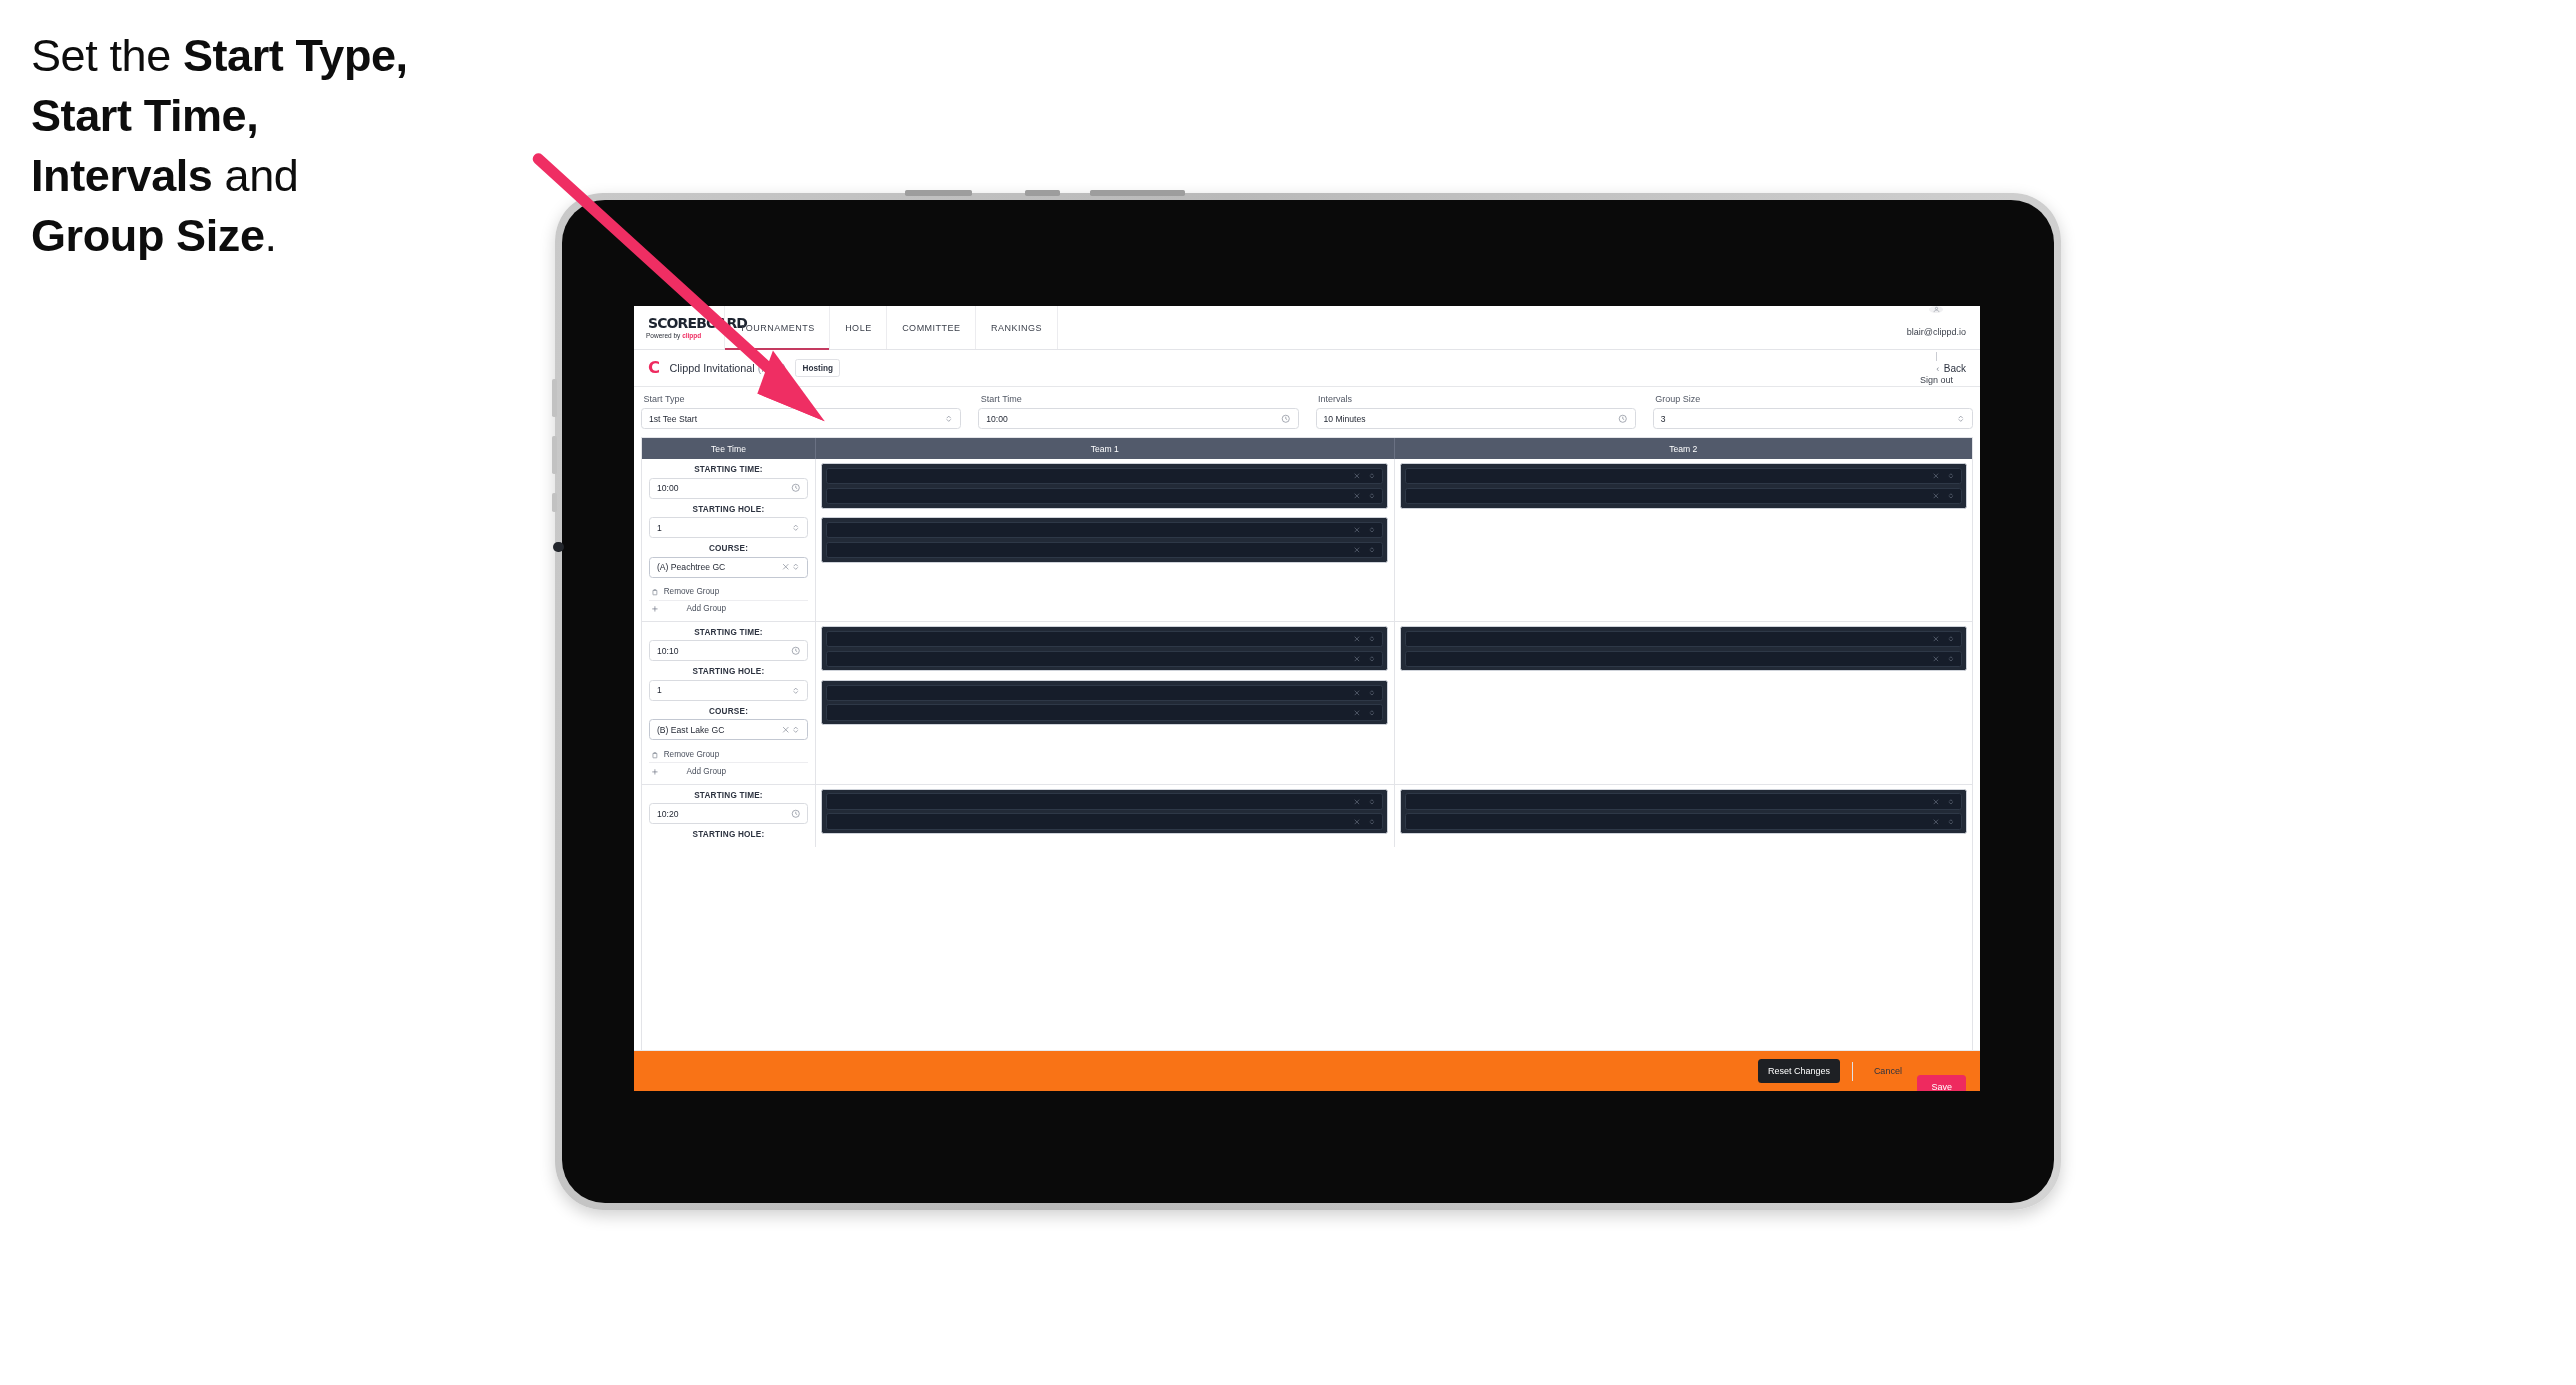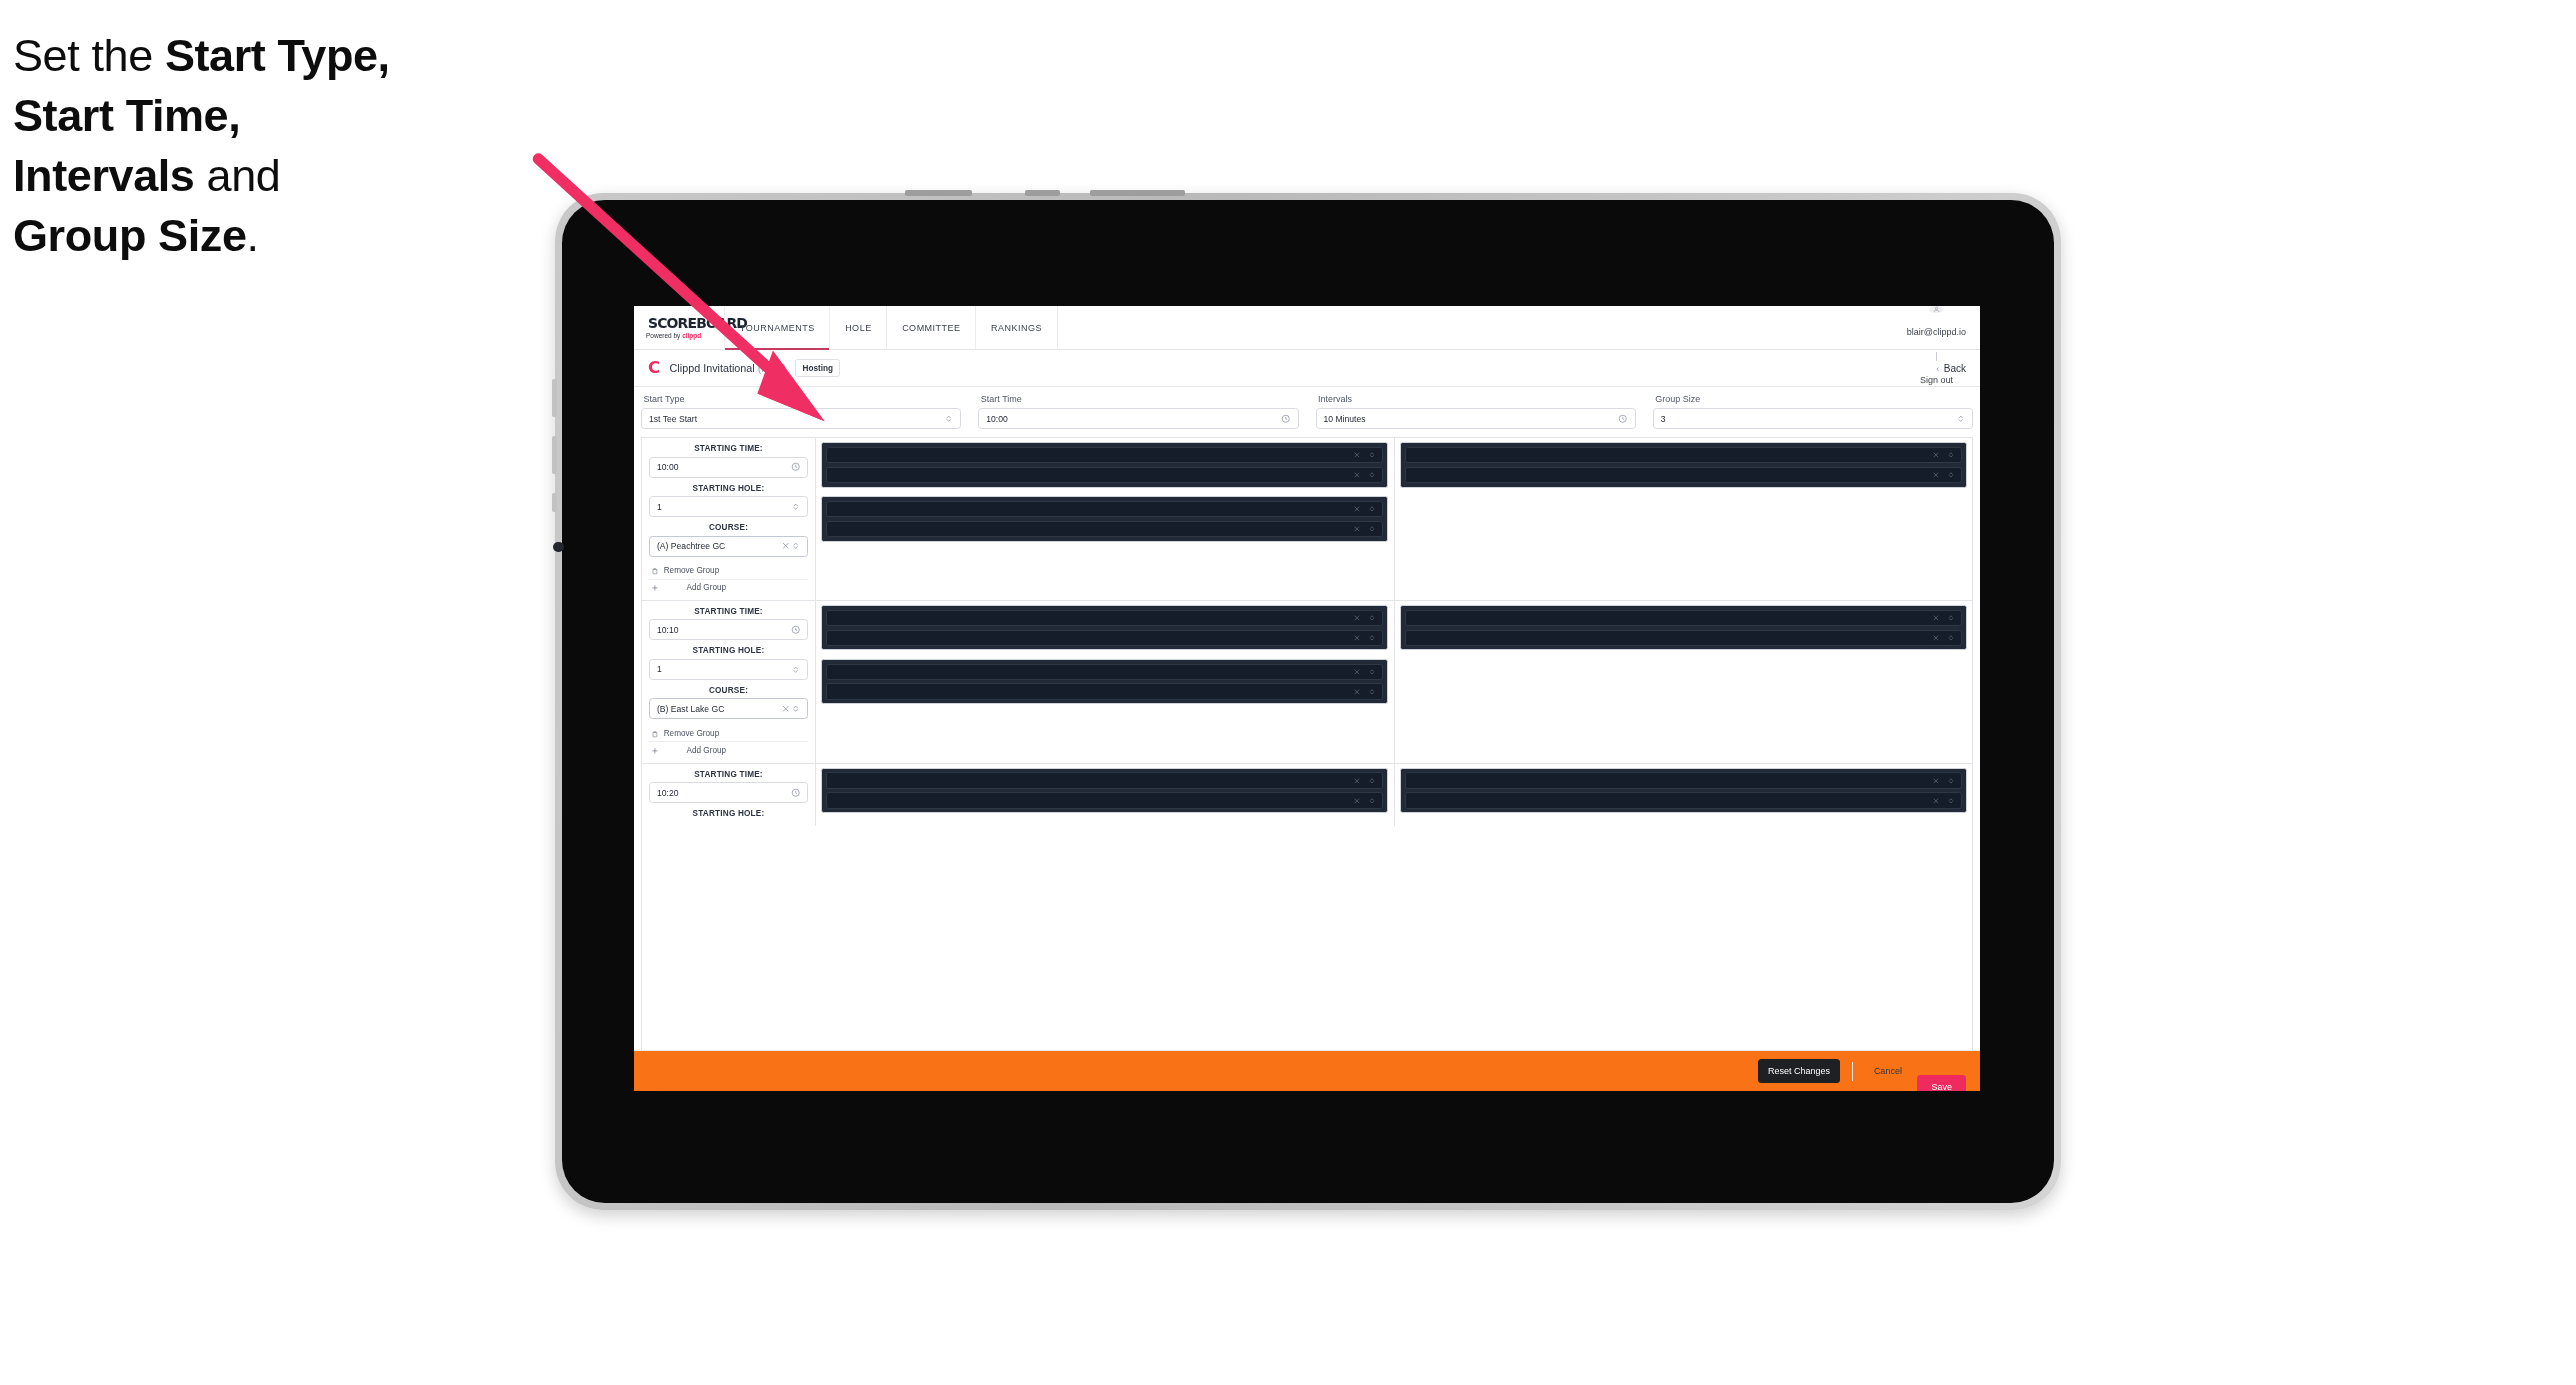--- a/index.html
+++ b/index.html
@@ -3,21 +3,21 @@
 <meta charset="utf-8">
 <style>
   html,body{margin:0;padding:0;}
   body{
     width:2576px;height:1386px;background:#ffffff;overflow:hidden;
     font-family:"Liberation Sans",sans-serif;position:relative;
   }
 
   
   #caption{
-    position:absolute;left:13px;top:26px;width:552px;
+    position:absolute;left:31px;top:26px;width:552px;
     font-size:45px;line-height:1.33;color:#0d0d0d;letter-spacing:-0.4px;
   }
   #caption .b{font-weight:700;}
   #caption .l{display:block;white-space:nowrap;}
 
   
   #tablet{
     position:absolute;left:555px;top:193px;width:1506px;height:1017px;
     background:linear-gradient(100deg,#c9c9c9 0%,#b9b9b9 40%,#d4d4d4 100%);
     border-radius:48px;
@@ -244,20 +244,25 @@
             <svg viewBox="0 0 16 16" fill="none" stroke="currentColor" stroke-width="1.3" stroke-linecap="round" stroke-linejoin="round">
               <path d="M5 6.6 8 3.6l3 3"></path>
               <path d="M5 9.4 8 12.4l3-3"></path>
             </svg>
           </span>
         </div>
       </div>
     </div>
 
   <div id="table-wrap">
+    <div id="thead">
+        <div class="th col-tee">Tee Time</div>
+        <div class="th col-team">Team 1</div>
+        <div class="th col-team">Team 2</div>
+      </div>
     <div id="tbody">
         <div class="grow">
           <div class="cell-tee">
             <div class="cap">STARTING TIME:</div>
             <div class="ctl">
               <div class="val">10:00</div>
               <span class="ic">
                 <svg viewBox="0 0 16 16" fill="none" stroke="currentColor" stroke-width="1.3">
                   <circle cx="8" cy="8" r="6"></circle>
                   <path d="M8 4.6V8l2.4 1.5"></path>

